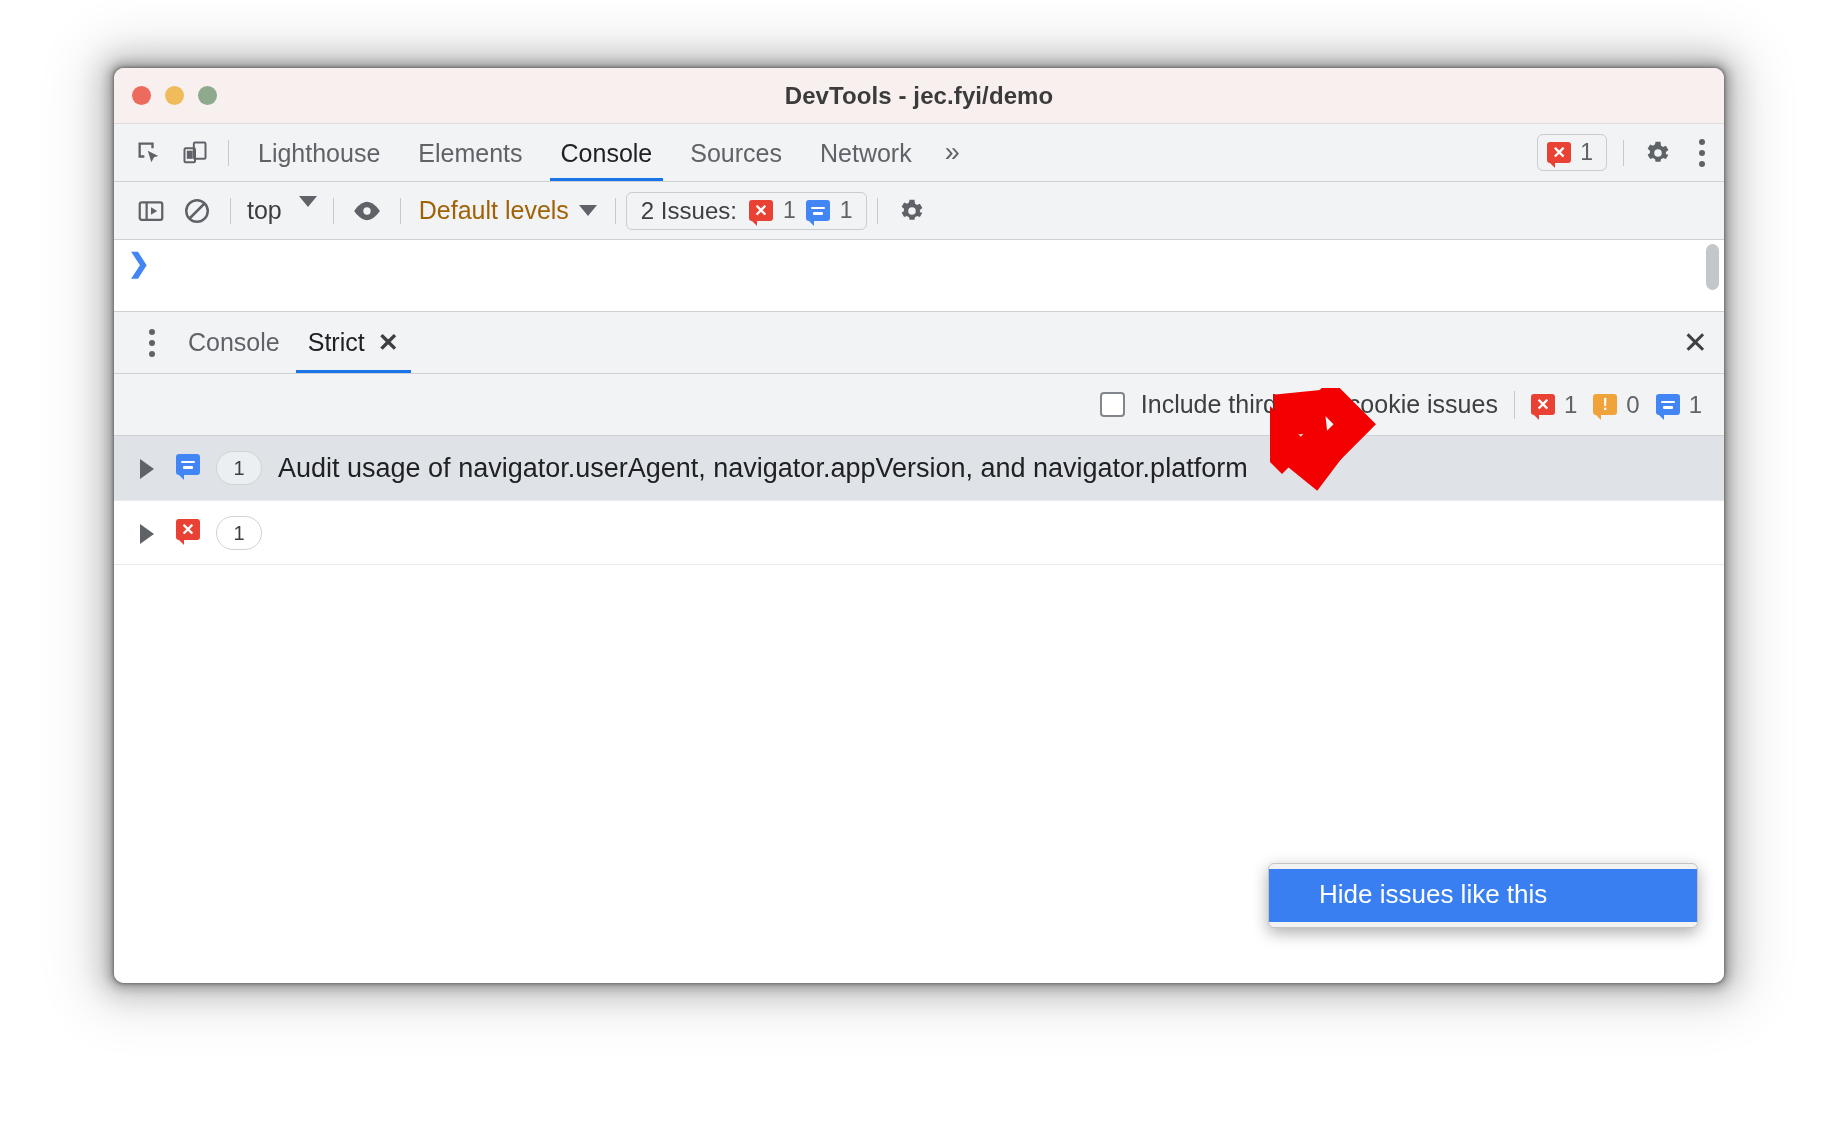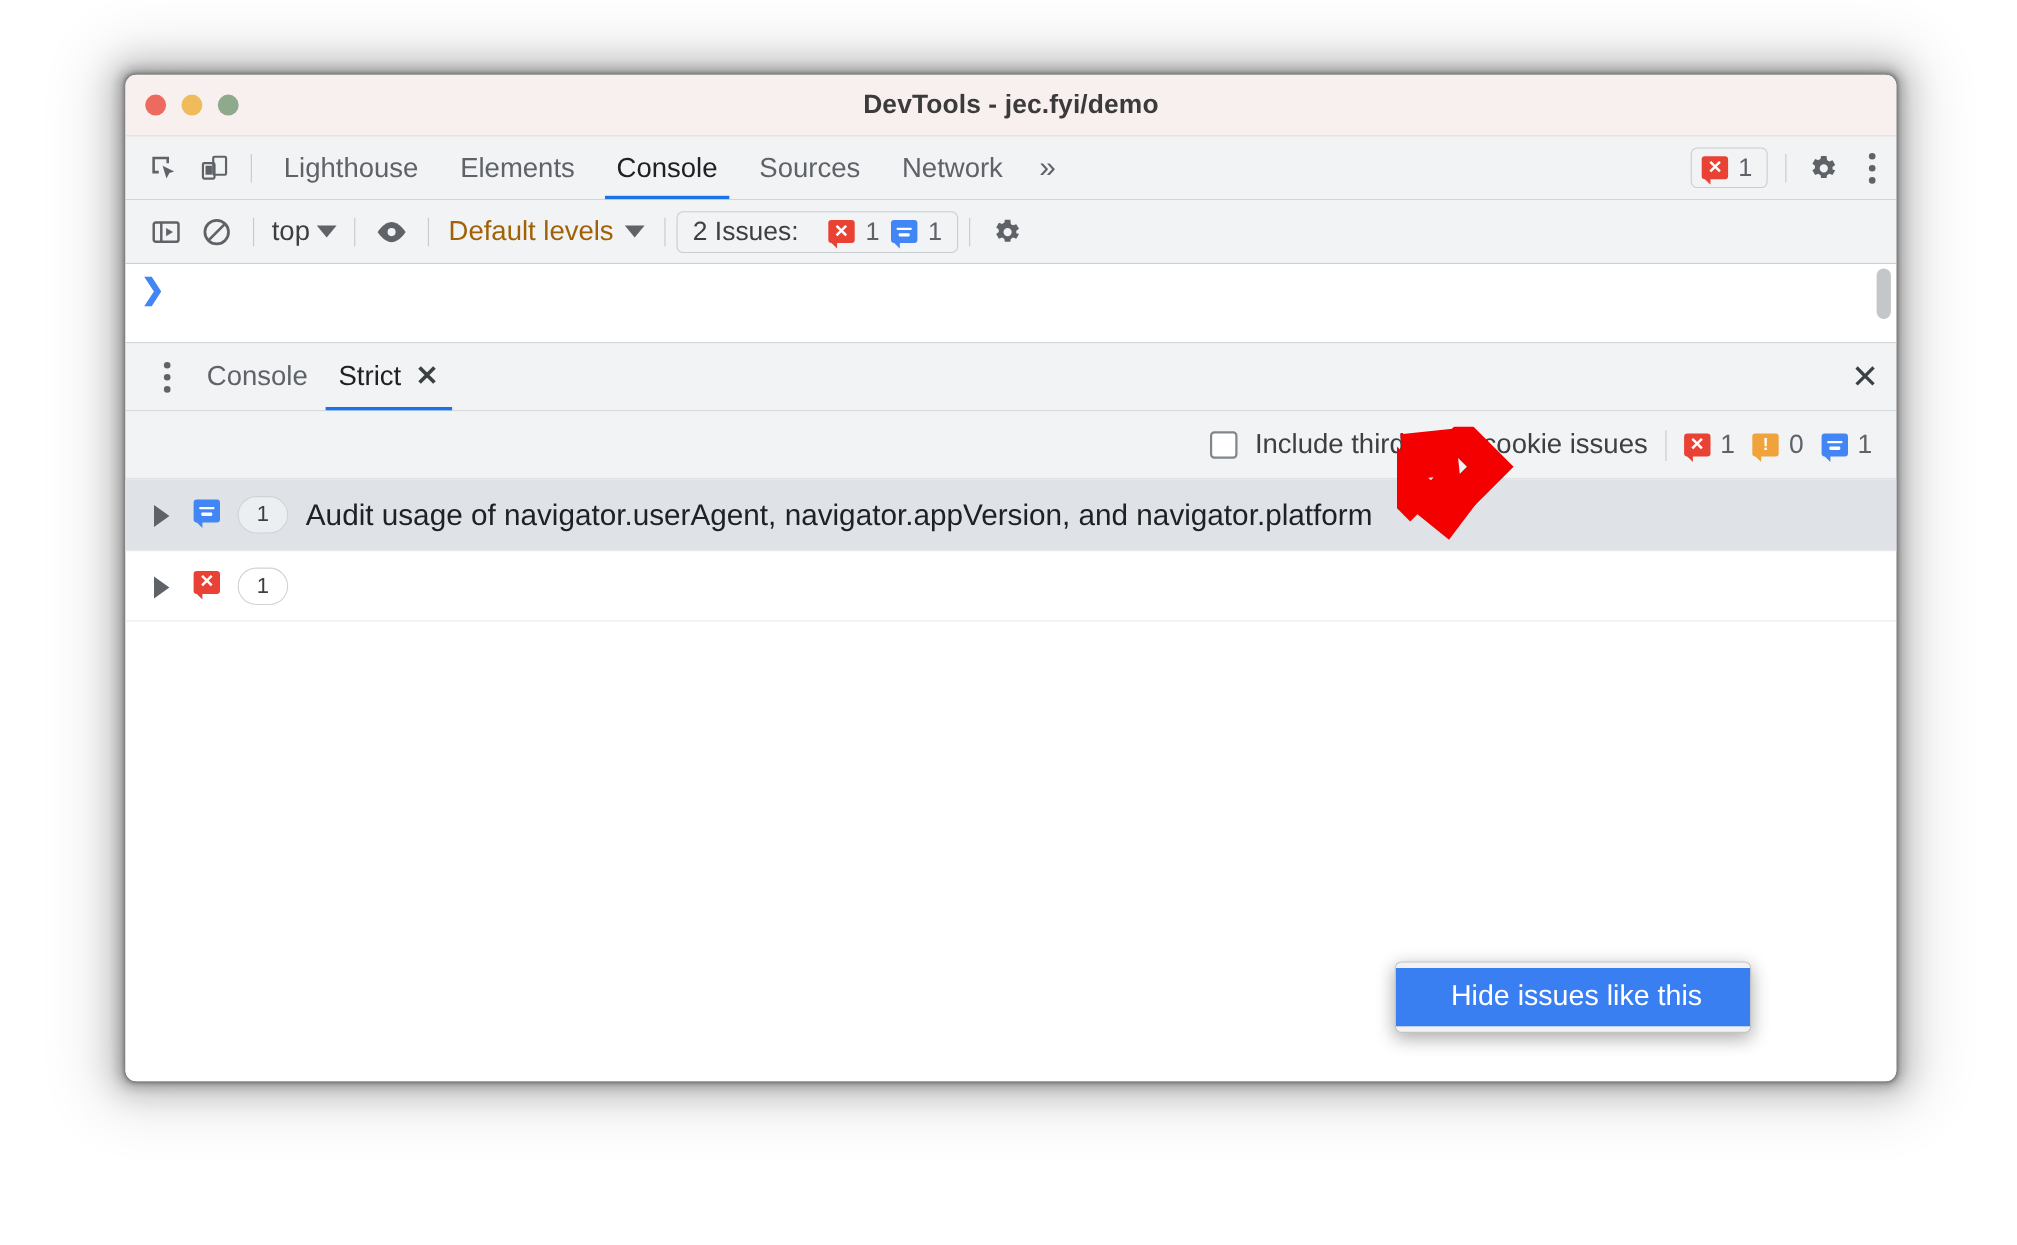--- a/index.html
+++ b/index.html
@@ -133,21 +133,21 @@
     height: 58px;
     background: #f1f3f4;
     border-bottom: 1px solid #cdd1d4;
     display: flex;
     align-items: center;
     flex: none;
     padding: 0 12px 0 14px;
   }
   .ctx-select {
     font-size: 25px; color: #3c4043;
-    display: flex; align-items: center; gap: 6px;
+    display: flex; align-items: flex-start; gap: 17px;
     padding: 0 6px;
   }
   .caret {
     width: 0; height: 0;
     border-left: 9px solid transparent;
     border-right: 9px solid transparent;
     border-top: 11px solid #5f6368;
   }
   .filter-input {
     flex: 1;
@@ -167,21 +167,21 @@
     padding: 0 8px; white-space: nowrap; justify-content: flex-end;
   }
   .issues-pill {
     display: flex; align-items: center; gap: 10px;
     border: 1px solid #c9cdd1;
     border-radius: 6px;
     padding: 4px 14px;
     background: #f1f3f4;
     white-space: nowrap;
   }
-  .issues-pill .lbl { font-size: 24px; color: #3c4043; margin-right: 17px; }
+  .issues-pill .lbl { font-size: 24px; color: #3c4043; margin-right: 2px; }
   .issues-pill .num { font-size: 23px; color: #5f6368; }
   
   .console-out {
     height: 72px;
     background: #ffffff;
     border-bottom: 1px solid #cdd1d4;
     flex: none;
     position: relative;
     display: flex;
     align-items: flex-start;
@@ -279,22 +279,22 @@
   .issue-row.highlight .count-pill { background: #eceff1; }
   .issue-title {
     font-size: 27px; color: #202124;
     line-height: 1.34;
     padding-right: 40px;
   }
   .bub.rowicon { margin-top: 4px; }
   
   .ctx-menu {
     position: absolute;
-    left: 1154px; top: 438px;
-    width: 324px;
+    left: 1154px; top: 427px;
+    width: 430px;
     background: #f2f2f2;
     border: 1px solid #c4c4c4;
     border-radius: 6px;
     box-shadow: 0 5px 16px rgba(0,0,0,0.32);
     padding: 5px 0;
     overflow: hidden;
   }
   .ctx-item {
     background: #3a7ff2;
     color: #ffffff;

